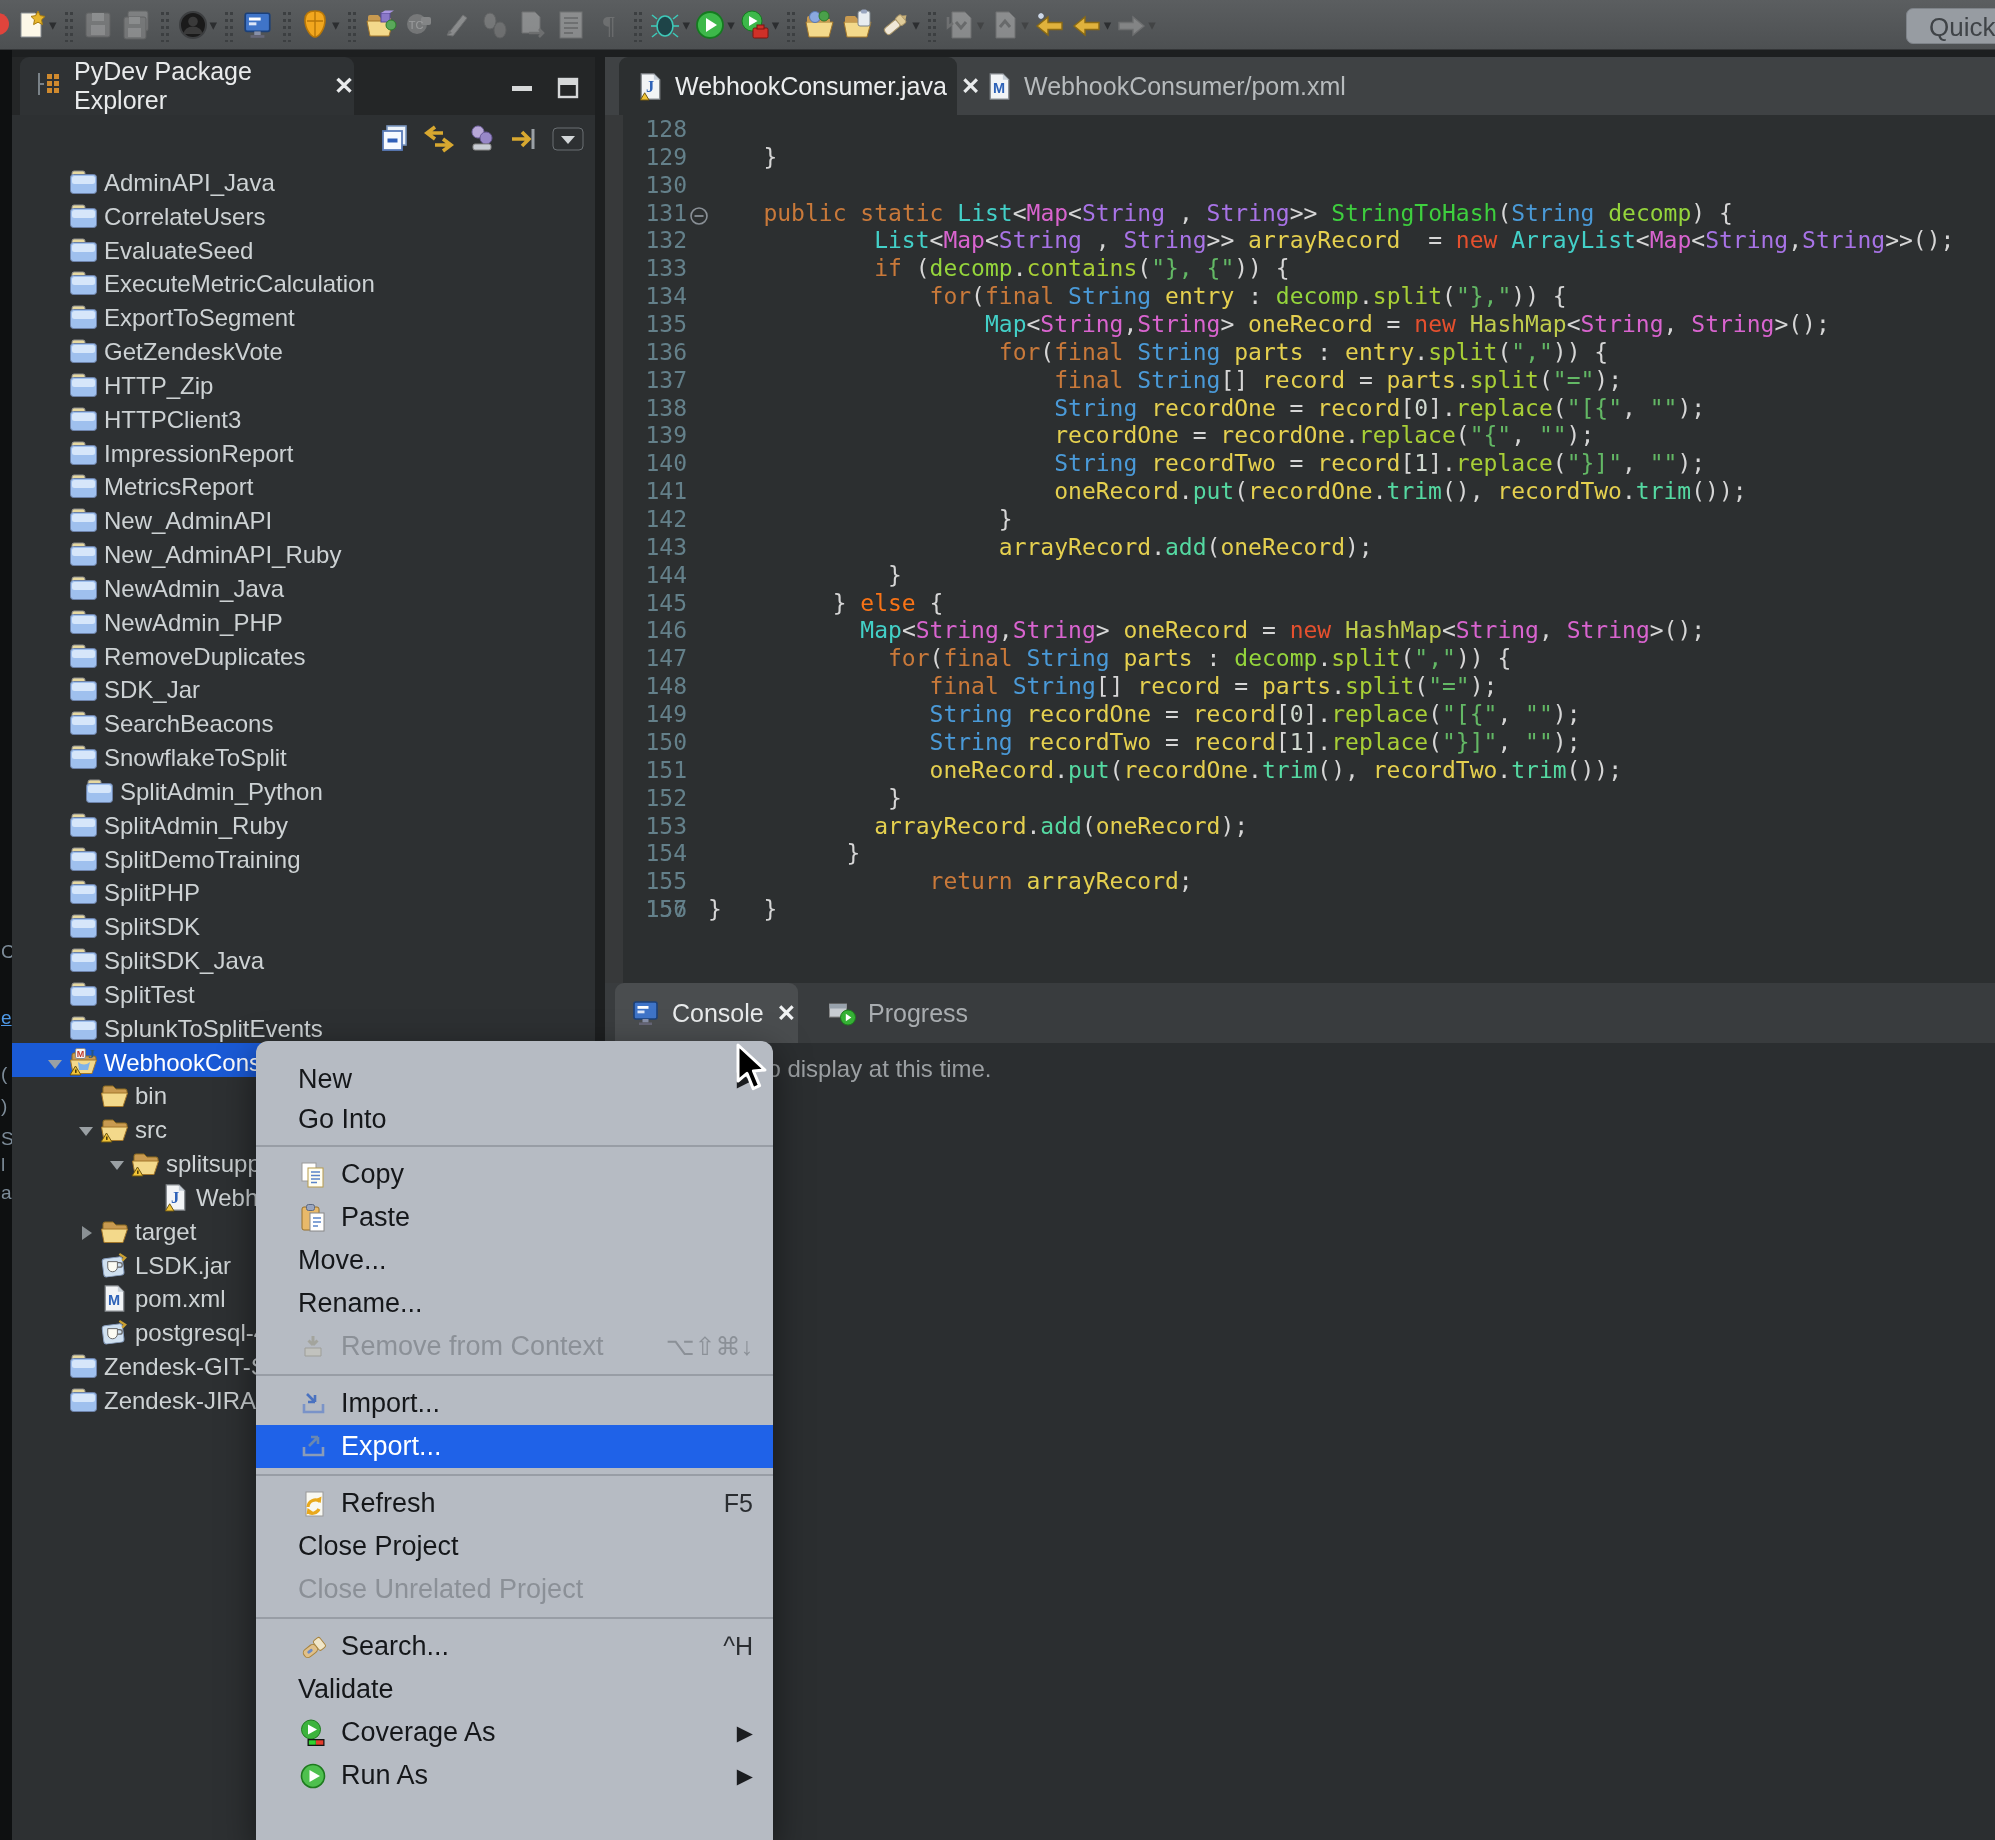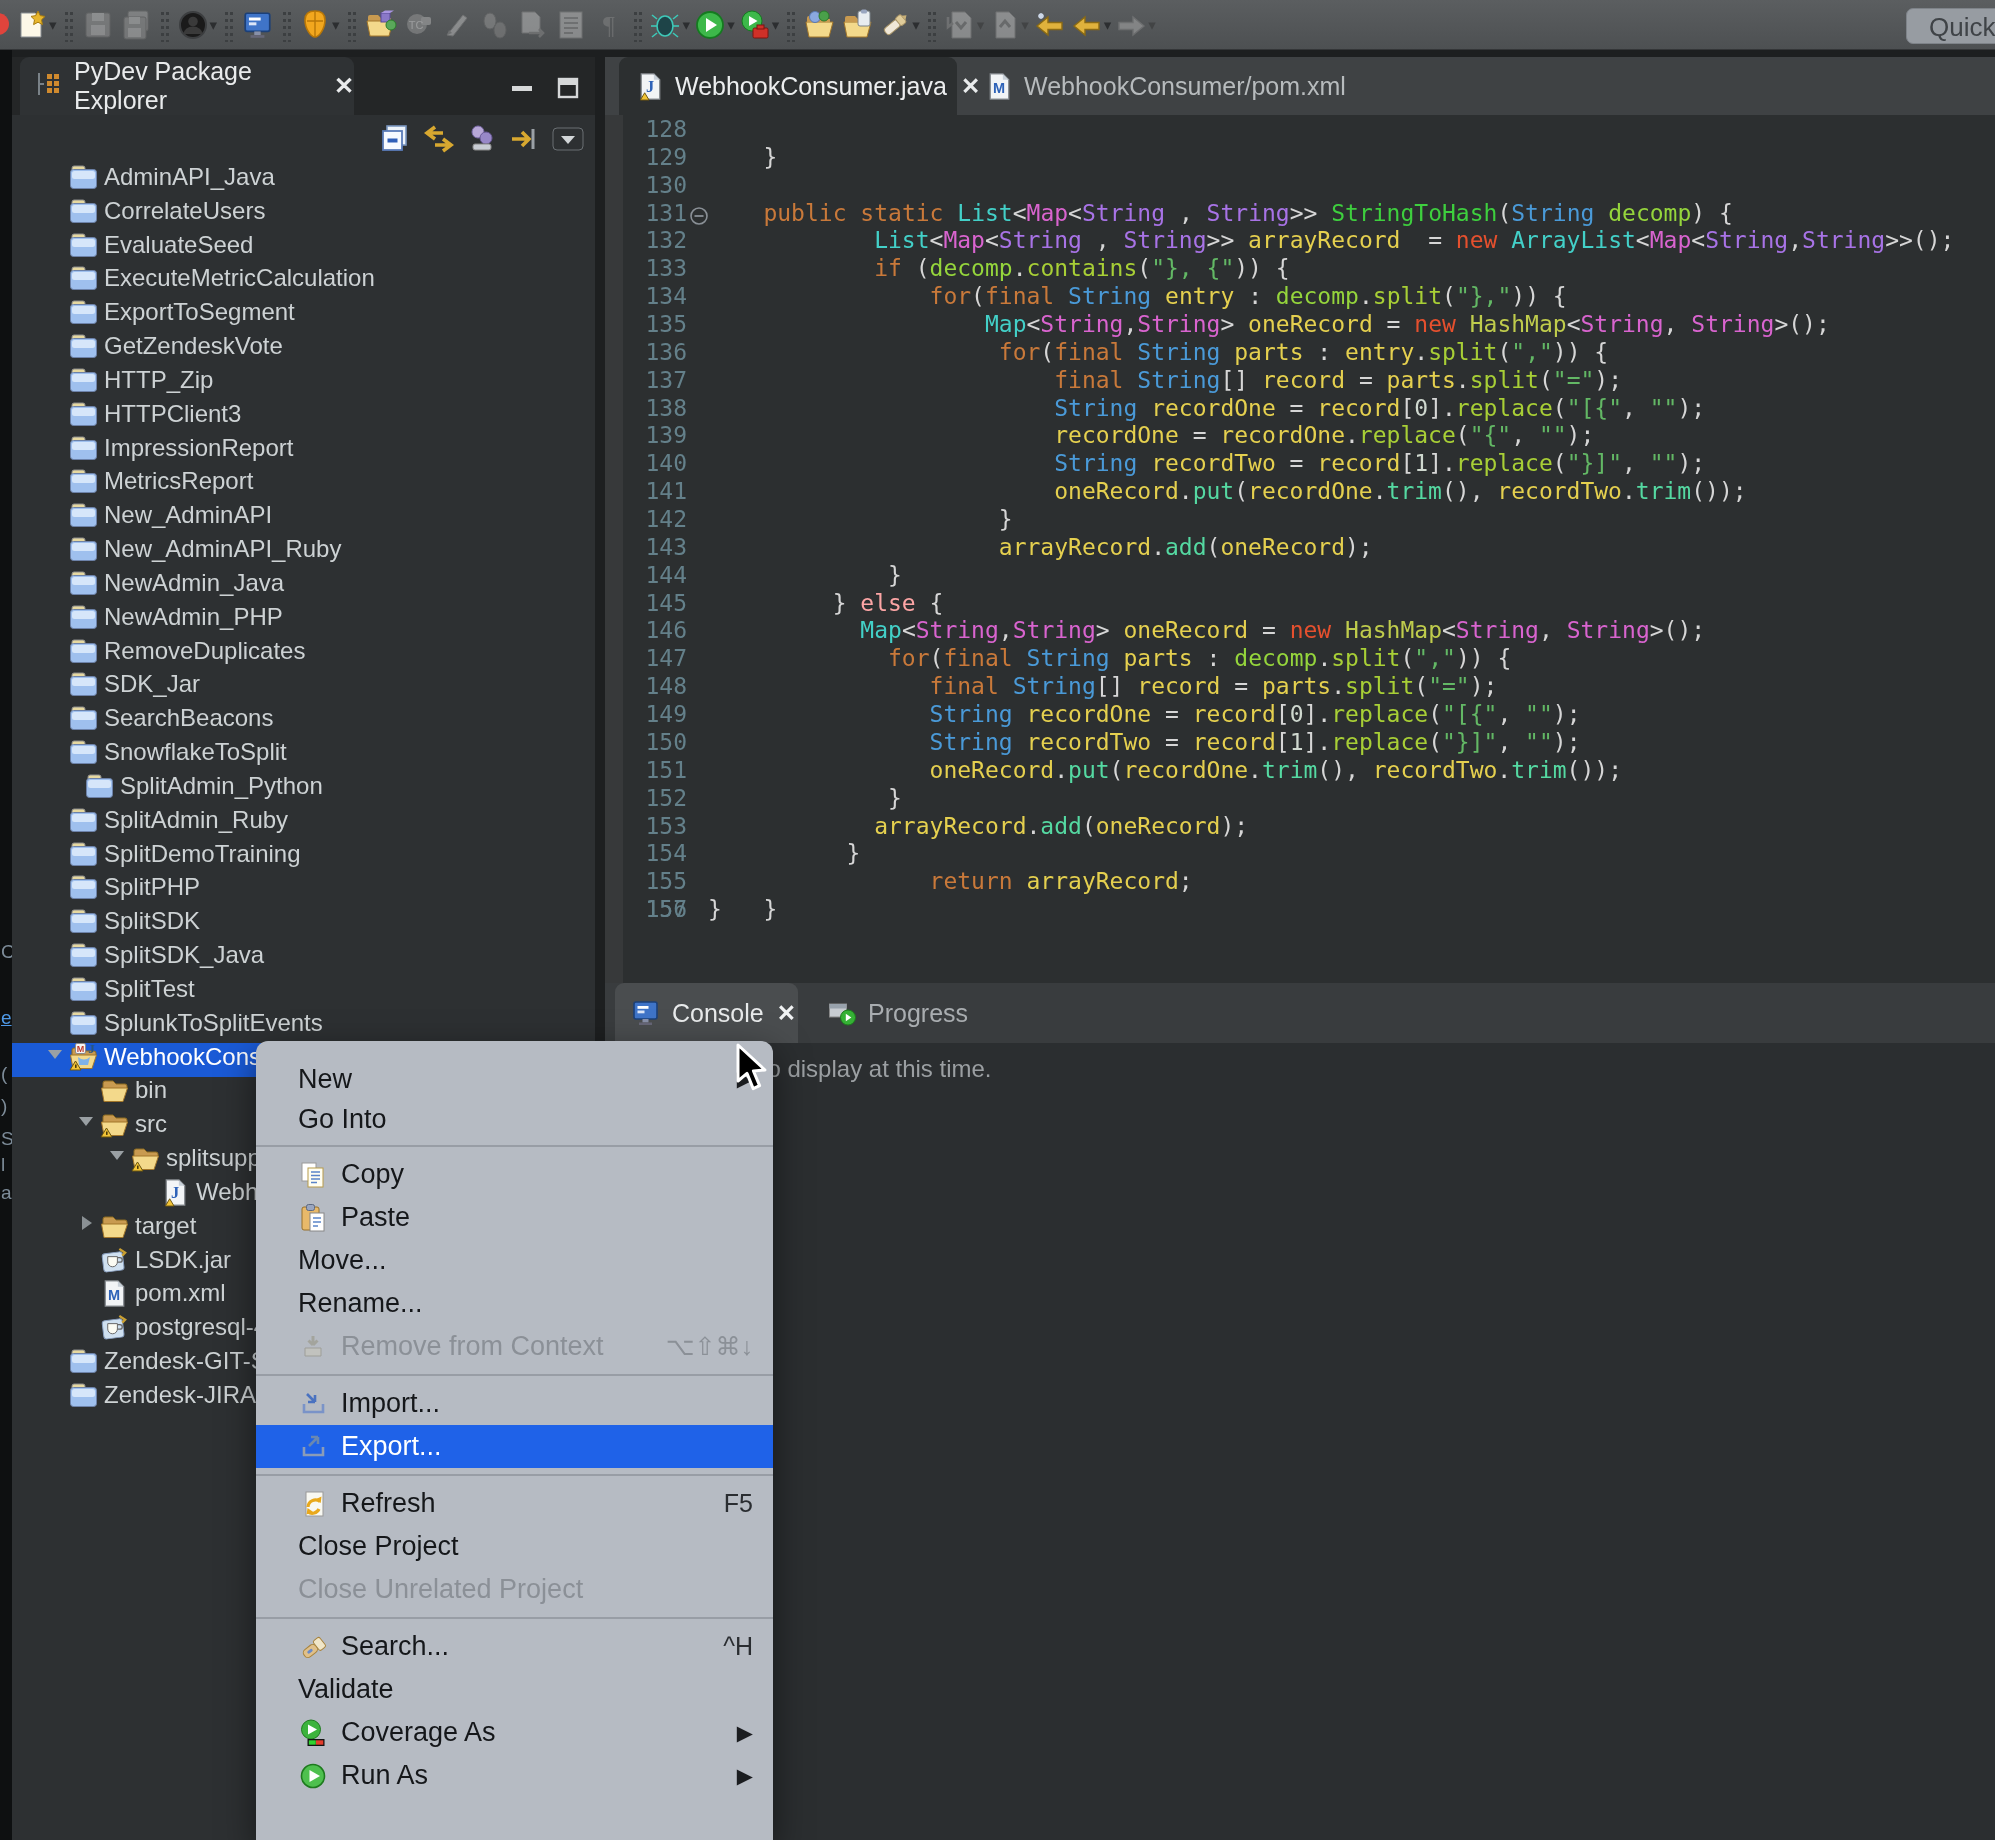--- a/index.html
+++ b/index.html
@@ -30,21 +30,21 @@
   #explorer-tab{position:absolute;left:8px;top:0;height:58px;width:334px;background:#2f3234;
     border-radius:9px 9px 0 0;display:flex;align-items:center;padding-left:14px;box-sizing:border-box;}
   #explorer-tab svg{width:28px;height:28px;margin-right:12px;}
   #explorer-tab .lbl{color:#e9ebec;font-size:25px;}
   #explorer-tab .x{color:#e9ebec;font-size:24px;font-weight:bold;margin-left:14px;}
   .winbtn{position:absolute;top:20px;width:30px;height:22px;}
   .winbtn svg{width:30px;height:22px;}
   #explorer-toolbar{position:absolute;right:10px;top:62px;height:44px;display:flex;align-items:center;gap:9px;}
   #explorer-toolbar .pt-btn svg{width:34px;height:34px;}
   #tree{position:absolute;left:0;top:106px;width:100%;height:1678px;}
-  .tree-row{position:absolute;left:0;width:100%;height:34px;display:flex;align-items:flex-start;box-sizing:border-box;}
+  .tree-row{position:absolute;left:0;width:100%;height:34px;display:flex;align-items:flex-end;box-sizing:border-box;}
   .tree-row.sel{background:#1a5ad6;}
   .tw{width:24px;height:24px;flex:0 0 24px;}
   .tw svg{width:22px;height:22px;}
   .ti{width:31px;height:29px;flex:0 0 31px;margin-right:5px;}
   .ti svg{width:31px;height:29px;}
   .tl{color:#cdd2d4;font-size:24px;white-space:nowrap;}
   .tree-row.sel .tl{color:#ffffff;}
   
   #editor{position:absolute;left:605px;top:57px;width:1391px;height:926px;background:#2c2f30;}
   #editor-tabbar{position:absolute;left:0;top:0;width:100%;height:58px;background:#3f4244;}
@@ -748,21 +748,21 @@
         <div class="code-line" style="top: 195px;"><span class="ln">135</span><span class="ct"><span>                    </span><span style="color: rgb(67, 208, 200);">Map</span><span style="color: rgb(214, 214, 214);">&lt;</span><span style="color: rgb(217, 100, 207);">String</span><span style="color: rgb(214, 214, 214);">,</span><span style="color: rgb(217, 100, 207);">String</span><span style="color: rgb(214, 214, 214);">&gt; </span><span style="color: rgb(229, 208, 79);">oneRecord</span><span style="color: rgb(214, 214, 214);"> = </span><span style="color: rgb(229, 80, 46);">new</span><span style="color: rgb(214, 214, 214);"> </span><span style="color: rgb(191, 204, 76);">HashMap</span><span style="color: rgb(214, 214, 214);">&lt;</span><span style="color: rgb(217, 100, 207);">String</span><span style="color: rgb(214, 214, 214);">, </span><span style="color: rgb(217, 100, 207);">String</span><span style="color: rgb(214, 214, 214);">&gt;();</span></span></div>
         <div class="code-line" style="top: 223px;"><span class="ln">136</span><span class="ct"><span>                     </span><span style="color: rgb(201, 121, 58);">for</span><span style="color: rgb(214, 214, 214);">(</span><span style="color: rgb(201, 121, 58);">final</span><span style="color: rgb(214, 214, 214);"> </span><span style="color: rgb(74, 154, 216);">String</span><span style="color: rgb(214, 214, 214);"> </span><span style="color: rgb(229, 208, 79);">parts</span><span style="color: rgb(214, 214, 214);"> : </span><span style="color: rgb(229, 208, 79);">entry</span><span style="color: rgb(214, 214, 214);">.</span><span style="color: rgb(168, 207, 54);">split</span><span style="color: rgb(214, 214, 214);">(</span><span style="color: rgb(99, 184, 101);">","</span><span style="color: rgb(214, 214, 214);">)) {</span></span></div>
         <div class="code-line" style="top: 251px;"><span class="ln">137</span><span class="ct"><span>                         </span><span style="color: rgb(201, 121, 58);">final</span><span style="color: rgb(214, 214, 214);"> </span><span style="color: rgb(74, 154, 216);">String</span><span style="color: rgb(214, 214, 214);">[] </span><span style="color: rgb(229, 208, 79);">record</span><span style="color: rgb(214, 214, 214);"> = </span><span style="color: rgb(229, 208, 79);">parts</span><span style="color: rgb(214, 214, 214);">.</span><span style="color: rgb(168, 207, 54);">split</span><span style="color: rgb(214, 214, 214);">(</span><span style="color: rgb(99, 184, 101);">"="</span><span style="color: rgb(214, 214, 214);">);</span></span></div>
         <div class="code-line" style="top: 279px;"><span class="ln">138</span><span class="ct"><span>                         </span><span style="color: rgb(74, 154, 216);">String</span><span style="color: rgb(214, 214, 214);"> </span><span style="color: rgb(229, 208, 79);">recordOne</span><span style="color: rgb(214, 214, 214);"> = </span><span style="color: rgb(229, 208, 79);">record</span><span style="color: rgb(214, 214, 214);">[</span><span style="color: rgb(207, 216, 207);">0</span><span style="color: rgb(214, 214, 214);">].</span><span style="color: rgb(168, 207, 54);">replace</span><span style="color: rgb(214, 214, 214);">(</span><span style="color: rgb(99, 184, 101);">"[{"</span><span style="color: rgb(214, 214, 214);">, </span><span style="color: rgb(99, 184, 101);">""</span><span style="color: rgb(214, 214, 214);">);</span></span></div>
         <div class="code-line" style="top: 306px;"><span class="ln">139</span><span class="ct"><span>                         </span><span style="color: rgb(229, 208, 79);">recordOne</span><span style="color: rgb(214, 214, 214);"> = </span><span style="color: rgb(229, 208, 79);">recordOne</span><span style="color: rgb(214, 214, 214);">.</span><span style="color: rgb(168, 207, 54);">replace</span><span style="color: rgb(214, 214, 214);">(</span><span style="color: rgb(99, 184, 101);">"{"</span><span style="color: rgb(214, 214, 214);">, </span><span style="color: rgb(99, 184, 101);">""</span><span style="color: rgb(214, 214, 214);">);</span></span></div>
         <div class="code-line" style="top: 334px;"><span class="ln">140</span><span class="ct"><span>                         </span><span style="color: rgb(74, 154, 216);">String</span><span style="color: rgb(214, 214, 214);"> </span><span style="color: rgb(229, 208, 79);">recordTwo</span><span style="color: rgb(214, 214, 214);"> = </span><span style="color: rgb(229, 208, 79);">record</span><span style="color: rgb(214, 214, 214);">[</span><span style="color: rgb(207, 216, 207);">1</span><span style="color: rgb(214, 214, 214);">].</span><span style="color: rgb(168, 207, 54);">replace</span><span style="color: rgb(214, 214, 214);">(</span><span style="color: rgb(99, 184, 101);">"}]"</span><span style="color: rgb(214, 214, 214);">, </span><span style="color: rgb(99, 184, 101);">""</span><span style="color: rgb(214, 214, 214);">);</span></span></div>
         <div class="code-line" style="top: 362px;"><span class="ln">141</span><span class="ct"><span>                         </span><span style="color: rgb(229, 208, 79);">oneRecord</span><span style="color: rgb(214, 214, 214);">.</span><span style="color: rgb(85, 217, 162);">put</span><span style="color: rgb(214, 214, 214);">(</span><span style="color: rgb(229, 208, 79);">recordOne</span><span style="color: rgb(214, 214, 214);">.</span><span style="color: rgb(85, 217, 162);">trim</span><span style="color: rgb(214, 214, 214);">(), </span><span style="color: rgb(229, 208, 79);">recordTwo</span><span style="color: rgb(214, 214, 214);">.</span><span style="color: rgb(85, 217, 162);">trim</span><span style="color: rgb(214, 214, 214);">());</span></span></div>
         <div class="code-line" style="top: 390px;"><span class="ln">142</span><span class="ct"><span>                     </span><span style="color: rgb(214, 214, 214);">}</span></span></div>
         <div class="code-line" style="top: 418px;"><span class="ln">143</span><span class="ct"><span>                     </span><span style="color: rgb(229, 208, 79);">arrayRecord</span><span style="color: rgb(214, 214, 214);">.</span><span style="color: rgb(85, 217, 162);">add</span><span style="color: rgb(214, 214, 214);">(</span><span style="color: rgb(229, 208, 79);">oneRecord</span><span style="color: rgb(214, 214, 214);">);</span></span></div>
         <div class="code-line" style="top: 446px;"><span class="ln">144</span><span class="ct"><span>             </span><span style="color: rgb(214, 214, 214);">}</span></span></div>
-        <div class="code-line" style="top: 474px;"><span class="ln">145</span><span class="ct"><span>         </span><span style="color: rgb(214, 214, 214);">} </span><span style="color: #fca5a5;">else</span><span style="color: rgb(214, 214, 214);"> {</span></span></div>
+        <div class="code-line" style="top: 474px;"><span class="ln">145</span><span class="ct"><span>         </span><span style="color: rgb(214, 214, 214);">} </span><span style="color: #f97316;">else</span><span style="color: rgb(214, 214, 214);"> {</span></span></div>
         <div class="code-line" style="top: 501px;"><span class="ln">146</span><span class="ct"><span>           </span><span style="color: rgb(67, 208, 200);">Map</span><span style="color: rgb(214, 214, 214);">&lt;</span><span style="color: rgb(217, 100, 207);">String</span><span style="color: rgb(214, 214, 214);">,</span><span style="color: rgb(217, 100, 207);">String</span><span style="color: rgb(214, 214, 214);">&gt; </span><span style="color: rgb(229, 208, 79);">oneRecord</span><span style="color: rgb(214, 214, 214);"> = </span><span style="color: rgb(229, 80, 46);">new</span><span style="color: rgb(214, 214, 214);"> </span><span style="color: rgb(191, 204, 76);">HashMap</span><span style="color: rgb(214, 214, 214);">&lt;</span><span style="color: rgb(217, 100, 207);">String</span><span style="color: rgb(214, 214, 214);">, </span><span style="color: rgb(217, 100, 207);">String</span><span style="color: rgb(214, 214, 214);">&gt;();</span></span></div>
         <div class="code-line" style="top: 529px;"><span class="ln">147</span><span class="ct"><span>             </span><span style="color: rgb(201, 121, 58);">for</span><span style="color: rgb(214, 214, 214);">(</span><span style="color: rgb(201, 121, 58);">final</span><span style="color: rgb(214, 214, 214);"> </span><span style="color: rgb(74, 154, 216);">String</span><span style="color: rgb(214, 214, 214);"> </span><span style="color: rgb(229, 208, 79);">parts</span><span style="color: rgb(214, 214, 214);"> : </span><span style="color: rgb(149, 213, 60);">decomp</span><span style="color: rgb(214, 214, 214);">.</span><span style="color: rgb(168, 207, 54);">split</span><span style="color: rgb(214, 214, 214);">(</span><span style="color: rgb(99, 184, 101);">","</span><span style="color: rgb(214, 214, 214);">)) {</span></span></div>
         <div class="code-line" style="top: 557px;"><span class="ln">148</span><span class="ct"><span>                </span><span style="color: rgb(201, 121, 58);">final</span><span style="color: rgb(214, 214, 214);"> </span><span style="color: rgb(74, 154, 216);">String</span><span style="color: rgb(214, 214, 214);">[] </span><span style="color: rgb(229, 208, 79);">record</span><span style="color: rgb(214, 214, 214);"> = </span><span style="color: rgb(229, 208, 79);">parts</span><span style="color: rgb(214, 214, 214);">.</span><span style="color: rgb(168, 207, 54);">split</span><span style="color: rgb(214, 214, 214);">(</span><span style="color: rgb(99, 184, 101);">"="</span><span style="color: rgb(214, 214, 214);">);</span></span></div>
         <div class="code-line" style="top: 585px;"><span class="ln">149</span><span class="ct"><span>                </span><span style="color: rgb(74, 154, 216);">String</span><span style="color: rgb(214, 214, 214);"> </span><span style="color: rgb(229, 208, 79);">recordOne</span><span style="color: rgb(214, 214, 214);"> = </span><span style="color: rgb(229, 208, 79);">record</span><span style="color: rgb(214, 214, 214);">[</span><span style="color: rgb(207, 216, 207);">0</span><span style="color: rgb(214, 214, 214);">].</span><span style="color: rgb(168, 207, 54);">replace</span><span style="color: rgb(214, 214, 214);">(</span><span style="color: rgb(99, 184, 101);">"[{"</span><span style="color: rgb(214, 214, 214);">, </span><span style="color: rgb(99, 184, 101);">""</span><span style="color: rgb(214, 214, 214);">);</span></span></div>
         <div class="code-line" style="top: 613px;"><span class="ln">150</span><span class="ct"><span>                </span><span style="color: rgb(74, 154, 216);">String</span><span style="color: rgb(214, 214, 214);"> </span><span style="color: rgb(229, 208, 79);">recordTwo</span><span style="color: rgb(214, 214, 214);"> = </span><span style="color: rgb(229, 208, 79);">record</span><span style="color: rgb(214, 214, 214);">[</span><span style="color: rgb(207, 216, 207);">1</span><span style="color: rgb(214, 214, 214);">].</span><span style="color: rgb(168, 207, 54);">replace</span><span style="color: rgb(214, 214, 214);">(</span><span style="color: rgb(99, 184, 101);">"}]"</span><span style="color: rgb(214, 214, 214);">, </span><span style="color: rgb(99, 184, 101);">""</span><span style="color: rgb(214, 214, 214);">);</span></span></div>
         <div class="code-line" style="top: 641px;"><span class="ln">151</span><span class="ct"><span>                </span><span style="color: rgb(229, 208, 79);">oneRecord</span><span style="color: rgb(214, 214, 214);">.</span><span style="color: rgb(85, 217, 162);">put</span><span style="color: rgb(214, 214, 214);">(</span><span style="color: rgb(229, 208, 79);">recordOne</span><span style="color: rgb(214, 214, 214);">.</span><span style="color: rgb(85, 217, 162);">trim</span><span style="color: rgb(214, 214, 214);">(), </span><span style="color: rgb(229, 208, 79);">recordTwo</span><span style="color: rgb(214, 214, 214);">.</span><span style="color: rgb(85, 217, 162);">trim</span><span style="color: rgb(214, 214, 214);">());</span></span></div>
         <div class="code-line" style="top: 669px;"><span class="ln">152</span><span class="ct"><span>             </span><span style="color: rgb(214, 214, 214);">}</span></span></div>
         <div class="code-line" style="top: 697px;"><span class="ln">153</span><span class="ct"><span>            </span><span style="color: rgb(229, 208, 79);">arrayRecord</span><span style="color: rgb(214, 214, 214);">.</span><span style="color: rgb(85, 217, 162);">add</span><span style="color: rgb(214, 214, 214);">(</span><span style="color: rgb(229, 208, 79);">oneRecord</span><span style="color: rgb(214, 214, 214);">);</span></span></div>
         <div class="code-line" style="top: 724px;"><span class="ln">154</span><span class="ct"><span>          </span><span style="color: rgb(214, 214, 214);">}</span></span></div>
         <div class="code-line" style="top: 752px;"><span class="ln">155</span><span class="ct"><span>                </span><span style="color: rgb(201, 121, 58);">return</span><span style="color: rgb(214, 214, 214);"> </span><span style="color: rgb(229, 208, 79);">arrayRecord</span><span style="color: rgb(214, 214, 214);">;</span></span></div>

